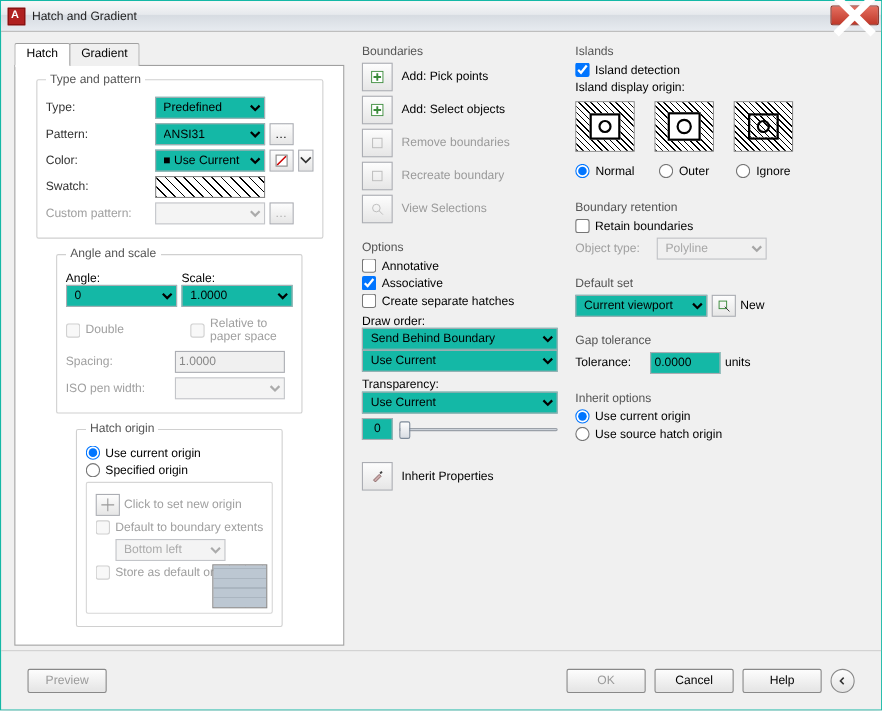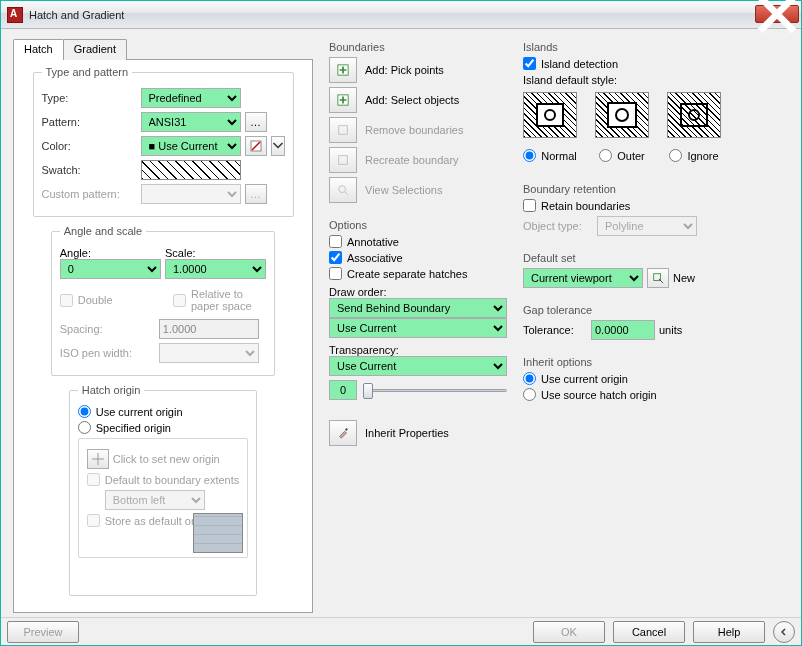--- a/index.html
+++ b/index.html
@@ -18,36 +18,36 @@
 .tabstrip { display:flex; height:21px; position:relative; z-index:2; }
 .tab { padding:3px 10px 0 10px; border:1px solid #a0a0a0; border-bottom:none; background:#f0f0f0; margin-right:-1px; border-radius:2px 2px 0 0; cursor:pointer; }
 .tab.active { background:#fff; position:relative; }
 .tab.active::after { content:""; position:absolute; left:0; right:0; bottom:-1px; height:2px; background:#fff; }
 .tab-panel { border:1px solid #a0a0a0; background:#fff; margin-top:-1px; padding:6px 10px 8px 10px; flex:1; display:flex; flex-direction:column;align-items:center; }
 fieldset { border:1px solid #d0d0d0; border-radius:2px; margin:0 0 8px 0; padding:6px 8px 8px 8px; }
 legend { color:#555; padding:0 4px; }
 .row { display:flex; align-items:center; margin:4px 0; gap:4px; }
 .lbl { width:95px; color:#333; }
 .lbl.disabled, .disabled { color:#a0a0a0; }
-select, input[type=text] { border:1px solid #abadb3; height:20px; padding:1px 3px; background:#86efac; }
+select, input[type=text] { border:1px solid #abadb3; height:20px; padding:1px 3px; background:#14b8a6; }
 select:disabled, input:disabled { background:#f0f0f0; color:#888; }
 .w100 { width:100px; }
 .w120 { width:120px; }
 .icon-btn { width:22px; height:20px; border:1px solid #abadb3; background:linear-gradient(#fdfdfd,#e6e6e6); display:inline-flex; align-items:center; justify-content:center; cursor:pointer; padding:0; }
 .icon-btn svg { width:12px; height:12px; }
 .swatch-preview { width:100px; height:20px; border:1px solid #888; background: repeating-linear-gradient(45deg,#000 0,#000 1px,#fff 1px,#fff 6px); }
 .section-title { color:#555; margin:2px 0 4px 0; }
 .boundary-row { display:flex; align-items:center; gap:8px; margin:4px 0; }
 .boundary-row .icon-btn { width:28px; height:26px; }
 .boundary-row.disabled { color:#9a9a9a; }
 .check-row { display:flex; align-items:center; gap:5px; margin:3px 0; }
 .check-row input { margin:0; }
 .radio-row { display:flex; align-items:center; gap:5px; margin:3px 0; }
 .radio-row input { margin:0; }
-.footer { height:28px; border-top:1px solid #d0d0d0; padding:6px 6px; display:flex; align-items:center; gap:8px; }
+.footer { height:54px; border-top:1px solid #d0d0d0; padding:6px 24px; display:flex; align-items:center; gap:8px; }
 .btn { min-width:72px; height:22px; border:1px solid #888; background:linear-gradient(#fdfdfd,#e4e4e4); border-radius:2px; cursor:pointer; padding:0 10px; }
 .btn:disabled { color:#9a9a9a; }
 .spacer { flex:1; }
 .island-styles { display:flex; gap:18px; margin:6px 0; }
 .island-style { display:flex; flex-direction:column; align-items:center; gap:8px; }
 .island-img { width:54px; height:46px; border:1px solid #888; background:#fff; display:flex; align-items:center; justify-content:center; }
 .pat { width:100%; height:100%; background: repeating-linear-gradient(45deg,#000 0,#000 1px,#fff 1px,#fff 4px); display:flex; align-items:center; justify-content:center; }
 .inner-pent { width:28px; height:24px; background:#fff; border:2px solid #000; display:flex; align-items:center; justify-content:center;}
 .inner-circ { width:12px; height:12px; border:2px solid #000; border-radius:50%; background:#fff; }
 .pat.outer .inner-pent { width:30px; height:26px; }
@@ -284,21 +284,21 @@
       </div>
     </div>
 
     <div class="col col3">
       <div class="group">
         <div class="section-title">Islands</div>
         <label class="check-row">
             <input type="checkbox" checked="" style="">
             <span>Island detection</span>
           </label>
-        <div style="margin-top:4px">Island default style:</div>
+        <div style="margin-top:4px">Island display origin:</div>
         <div class="island-styles">
           <div class="island-style">
             <div class="island-img">
                 <div class="pat">
                   <div class="inner-pent">
                     <div class="inner-circ"></div>
                   </div>
                 </div>
               </div>
             <label class="radio-row">

